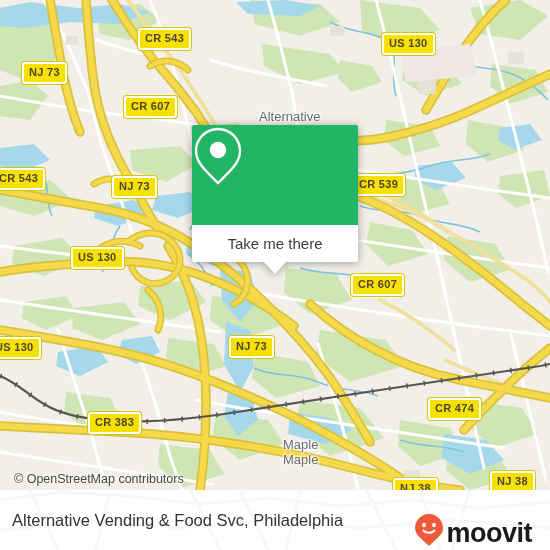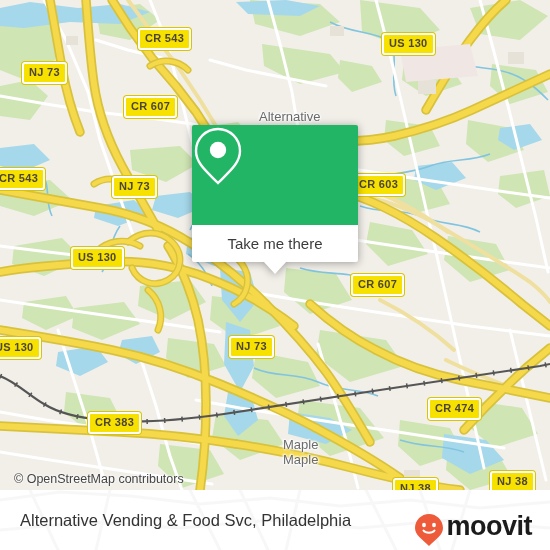--- a/index.html
+++ b/index.html
@@ -39,24 +39,24 @@
   #attribution{position:absolute;left:14px;top:472px;color:#444;
                font-size:12.5px;font-family:"Liberation Sans",sans-serif;
                text-shadow:0 0 3px #fff,0 0 3px #fff;z-index:30;}
 
   
   #footer{position:absolute;left:0;top:490px;width:550px;height:60px;
           background:#ffffff;overflow:hidden;}
   #footer-watermark{position:absolute;left:0;top:-490px;width:550px;height:550px;opacity:.20;}
   #footer-inner{position:absolute;left:0;top:0;width:548px;height:60px;
                 display:flex;align-items:center;justify-content:space-between;
-                padding:0 16px 0 20px;box-sizing:border-box;}
+                padding:0 16px 0 12px;box-sizing:border-box;}
   #poi-title{color:#333333;font-size:16.5px;font-family:"Liberation Sans",sans-serif;
              white-space:nowrap;}
-  #brand{display:flex;align-items:flex-start;gap:2px;margin-top:20px;}
+  #brand{display:flex;align-items:flex-end;gap:2px;margin-top:20px;}
   #brand-word{color:#1b1b1b;font-size:27px;font-weight:bold;letter-spacing:-.5px;
               font-family:"Liberation Sans",sans-serif;line-height:1;}
 </style>
 </head>
 <body>
 
 <div id="app">
 
   <div id="map">
 
@@ -253,21 +253,21 @@
       </g>
     </svg>
 
     <div id="shield-layer">
         <div class="shield" style="left: 138px; top: 28px;">CR 543</div>
         <div class="shield" style="left: 382px; top: 33px;">US 130</div>
         <div class="shield" style="left: 22px; top: 62px;">NJ 73</div>
         <div class="shield" style="left: 124px; top: 96px;">CR 607</div>
         <div class="shield" style="left: -8px; top: 168px;">CR 543</div>
         <div class="shield" style="left: 112px; top: 176px;">NJ 73</div>
-        <div class="shield" style="left: 352px; top: 174px;">CR 603</div>
+        <div class="shield" style="left: 352px; top: 174px;">CR 539</div>
         <div class="shield" style="left: 71px; top: 247px;">US 130</div>
         <div class="shield" style="left: 351px; top: 274px;">CR 607</div>
         <div class="shield" style="left: 229px; top: 336px;">NJ 73</div>
         <div class="shield" style="left: -12px; top: 337px;">US 130</div>
         <div class="shield" style="left: 88px; top: 412px;">CR 383</div>
         <div class="shield" style="left: 428px; top: 398px;">CR 474</div>
         <div class="shield" style="left: 490px; top: 471px;">NJ 38</div>
         <div class="shield" style="left: 393px; top: 478px;">NJ 38</div>
       </div>
 

